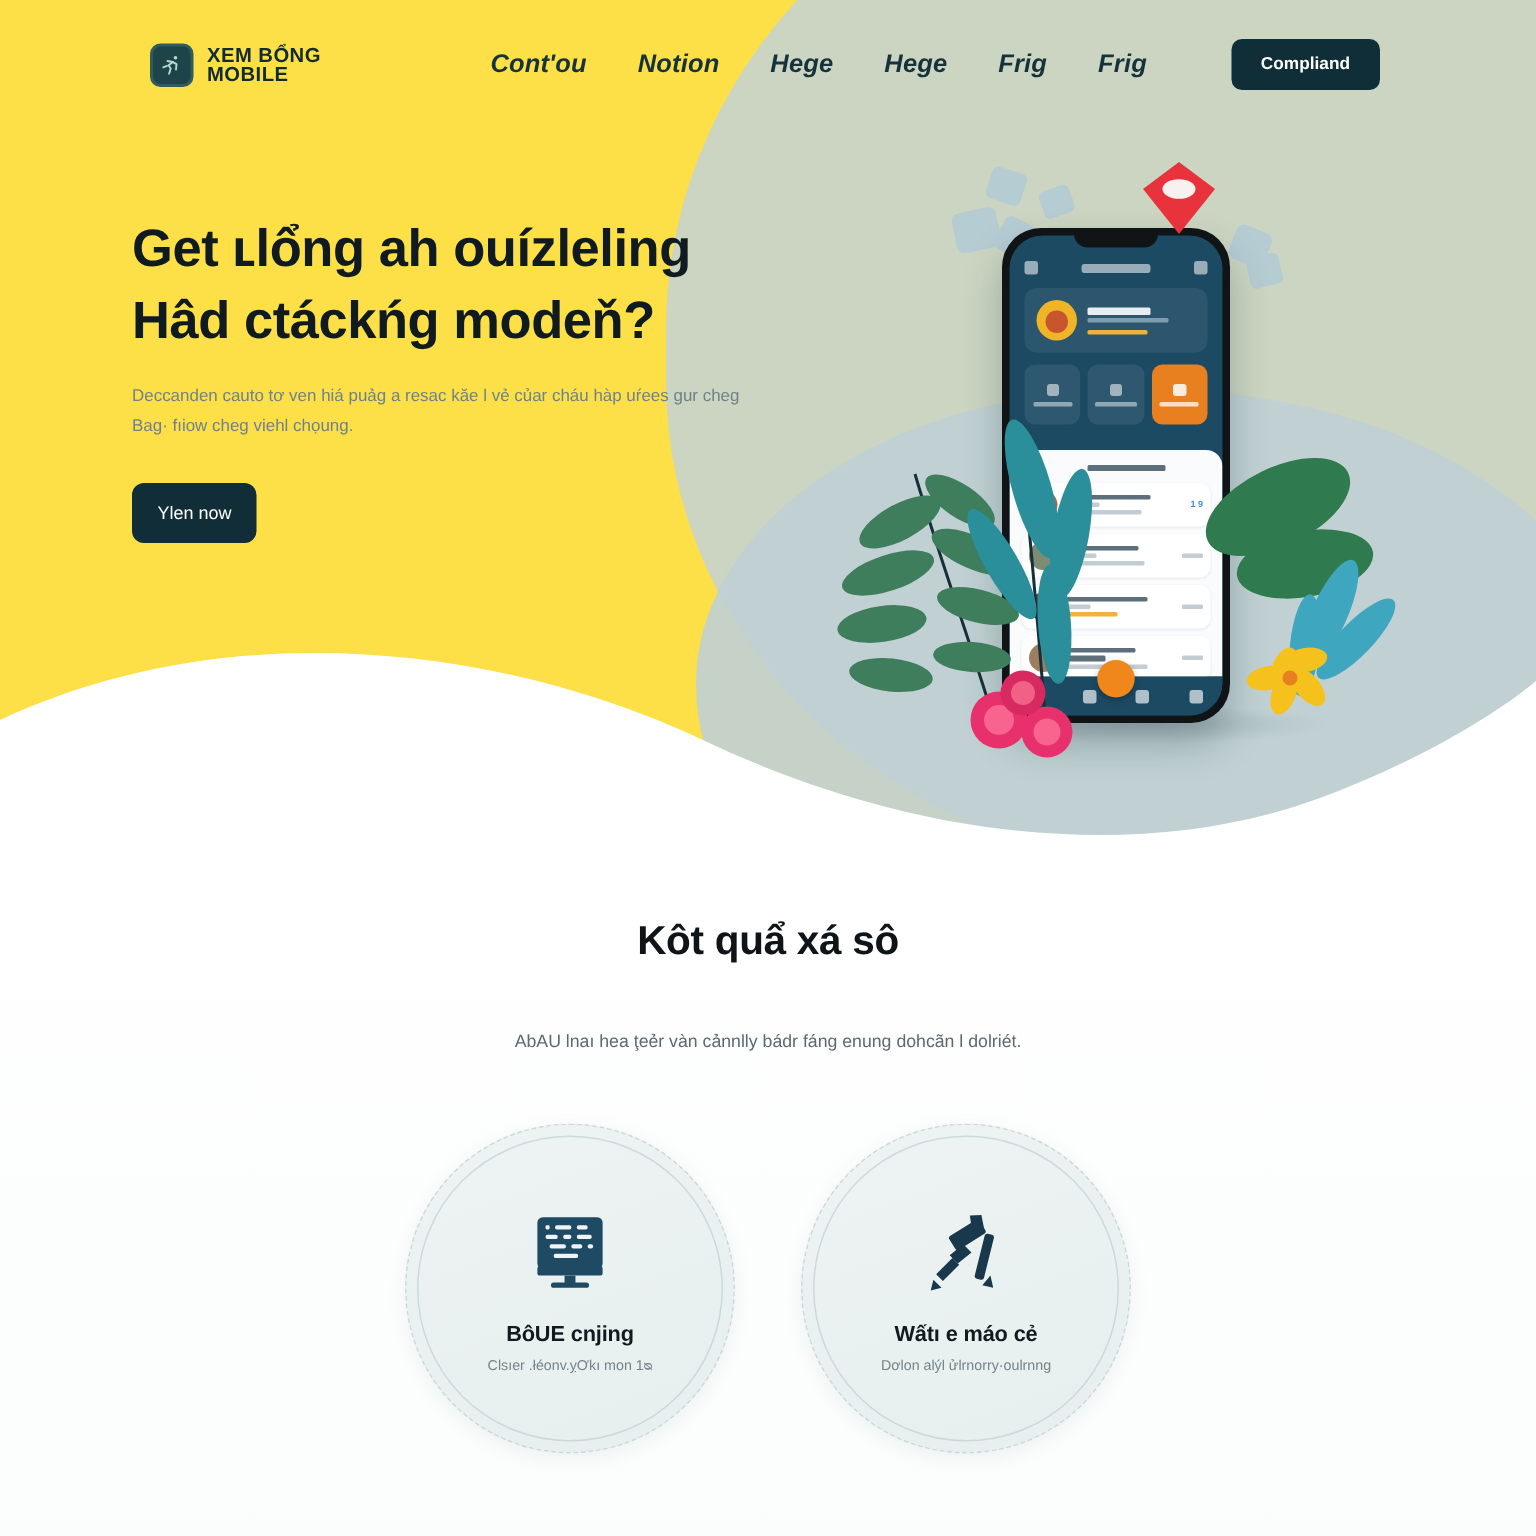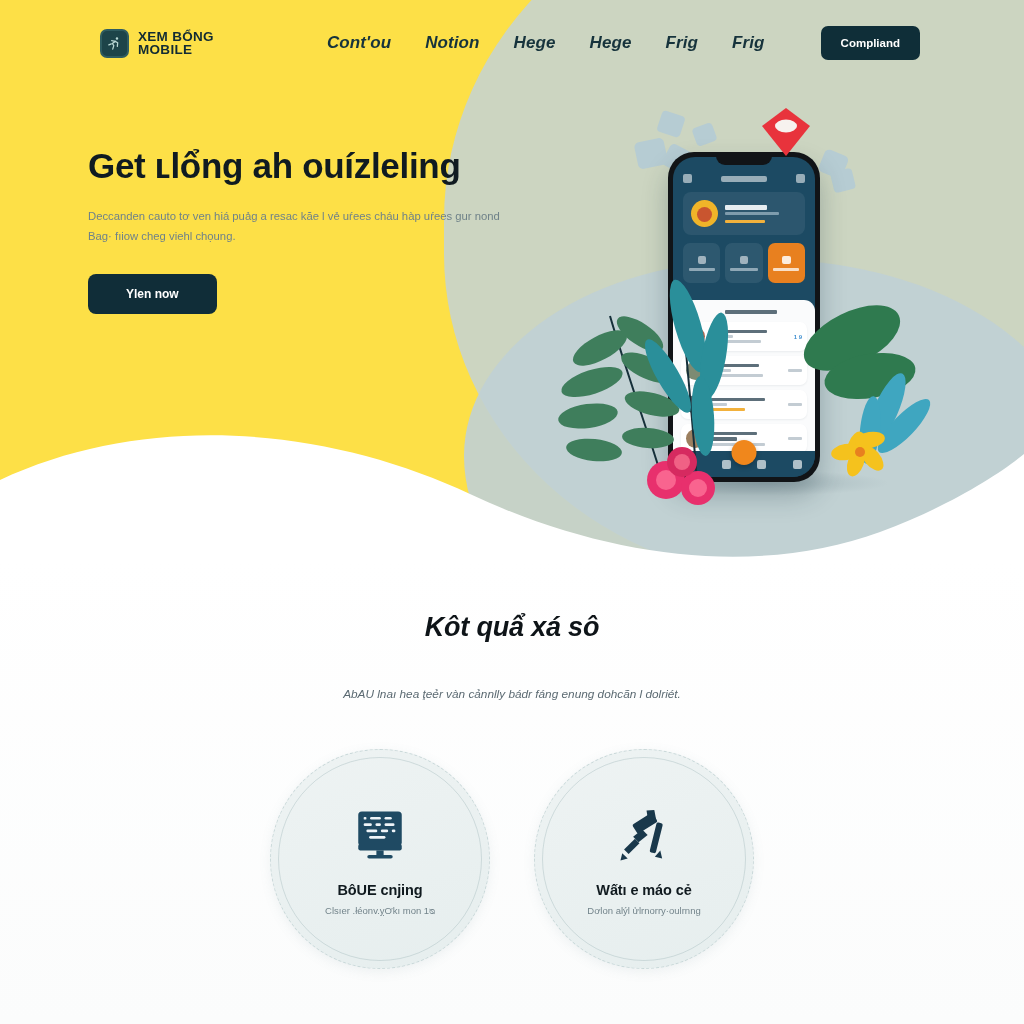--- a/index.html
+++ b/index.html
@@ -89,22 +89,22 @@
     color:#101b21; letter-spacing:-.3px;
   }
   .hero-sub{
     margin-top:16px;
     font-size:11.3px; line-height:20px; color:#6f8289; width:430px;
   }
   .hero-btn{
     margin-top:28px;
     display:inline-block;
     background:#102d38; color:#fff;
-    font-size:12px; font-weight:bold;
-    padding:13px 38px; border-radius:8px;
+    font-size:12px; font-weight:normal;
+    padding:13px 17px; border-radius:8px;
     cursor:pointer; border:none;
     font-family:"Liberation Sans", sans-serif;
     text-align:right;
   }
 
   
   .deco{ position:absolute; background:#b6ccd3; z-index:3; }
   .d1{ left:659px; top:113px; width:24px; height:22px; border-radius:4px; transform:rotate(18deg); }
   .d2{ left:636px; top:140px; width:30px; height:27px; border-radius:5px; transform:rotate(-12deg); }
   .d3{ left:665px; top:147px; width:26px; height:24px; border-radius:5px; transform:rotate(28deg); }
@@ -189,21 +189,21 @@
     background:radial-gradient(ellipse at center, rgba(90,115,125,.28) 0%, rgba(90,115,125,0) 70%);
     z-index:5;
   }
 
   
   .features{
     position:absolute; left:0; top:560px; width:1024px; height:464px;
     background:linear-gradient(180deg,#ffffff 0%,#fbfcfc 100%);
     z-index:10;
   }
-  .sec-head{ text-align:center; padding-top:52px;font-style:italic; }
+  .sec-head{ text-align:center; padding-top:52px; }
   .sec-title{ font-size:27px; font-weight:bold; color:#0e1418; letter-spacing:-.2px; }
   .sec-sub{
     margin:18px auto 0; width:700px;
     font-size:11.8px; line-height:22px; color:#5b6a72; text-align:center;
   }
   .cards{
     margin-top:44px; display:flex; justify-content:center; gap:44px;
   }
   .card{
     width:220px; height:220px; border-radius:50%;
@@ -260,22 +260,23 @@
       <a class="nav-link">Hege</a>
       <a class="nav-link">Frig</a>
       <a class="nav-link">Frig</a>
       <button class="nav-cta">Compliand</button>
     </div>
   </nav>
 
   <div class="hero-copy">
     <h1 class="hero-title">
       <span>Get ʟlổng ah ouízleling</span><br>
+      <span>Hâd ctáckńg modeň?</span>
     </h1>
-    <p class="hero-sub">Deccanden cauto tơ ven hiá puảg a resac kăe l vẻ uŕees cháu hàp uŕees gur nond Bag· fıiow cheg viehl chọung.</p>
+    <p class="hero-sub">Deccanden cauto tơ ven hiá puảg a resac kăe l vẻ củar cháu hàp uŕees gur cheg Bag· fıiow cheg viehl chọung.</p>
     <button class="hero-btn">Ylen now</button>
   </div>
 
   <div class="deco d1"></div>
   <div class="deco d2"></div>
   <div class="deco d3"></div>
   <div class="deco d4"></div>
   <div class="deco d5"></div>
   <div class="deco d6"></div>
 

